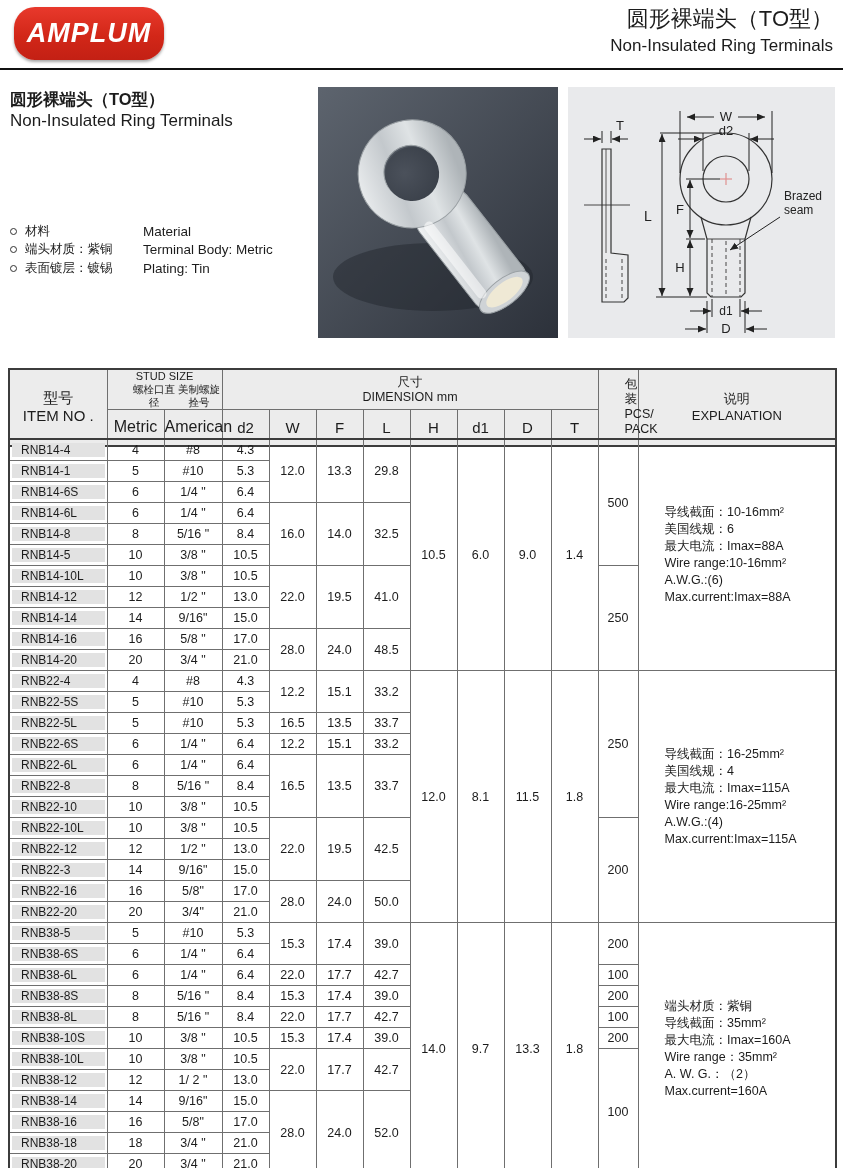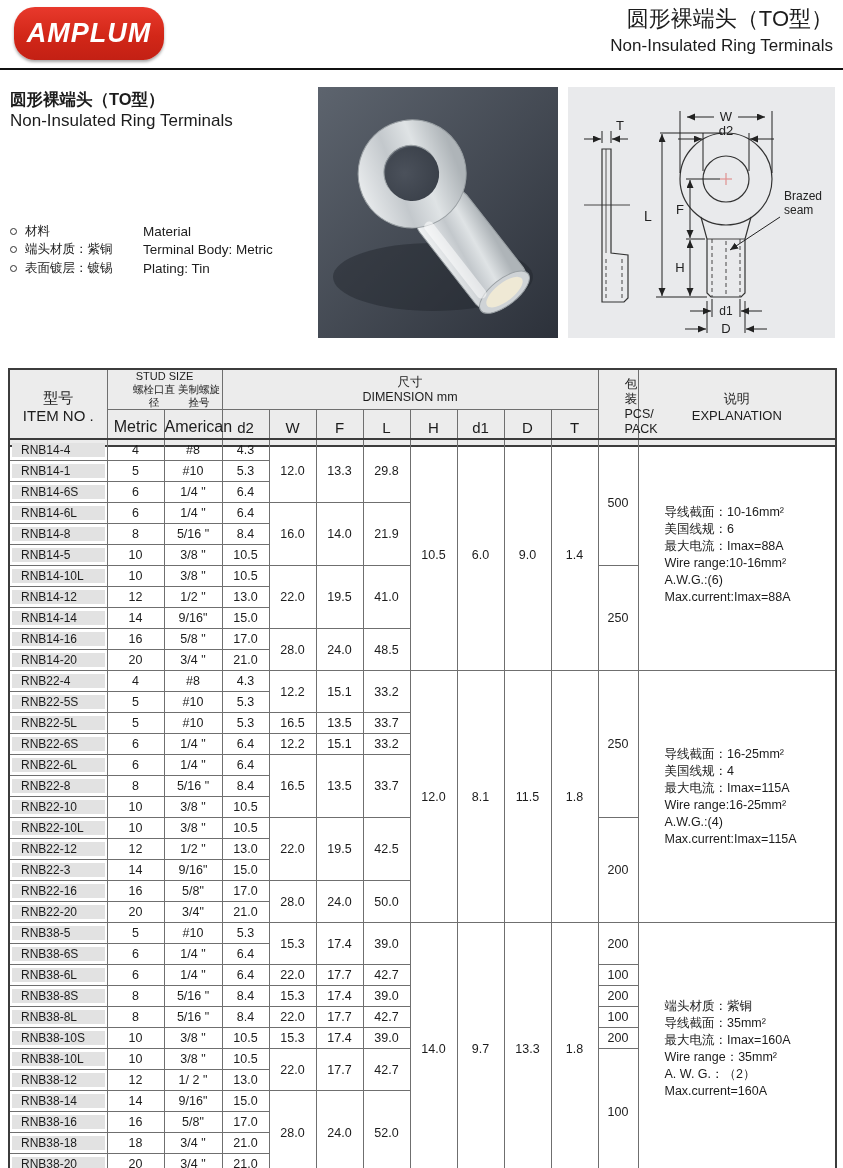--- a/index.html
+++ b/index.html
@@ -306,21 +306,21 @@
           </tr>
           <tr>
             <td class="item">
               <div>RNB14-6L</div>
             </td>
             <td>6</td>
             <td>1/4 "</td>
             <td>6.4</td>
             <td rowspan="3">16.0</td>
             <td rowspan="3">14.0</td>
-            <td rowspan="3">21.9</td>
+            <td rowspan="3">32.5</td>
           </tr>
           <tr>
             <td class="item">
               <div>RNB14-8</div>
             </td>
             <td>8</td>
             <td>5/16 "</td>
             <td>8.4</td>
           </tr>
           <tr>

